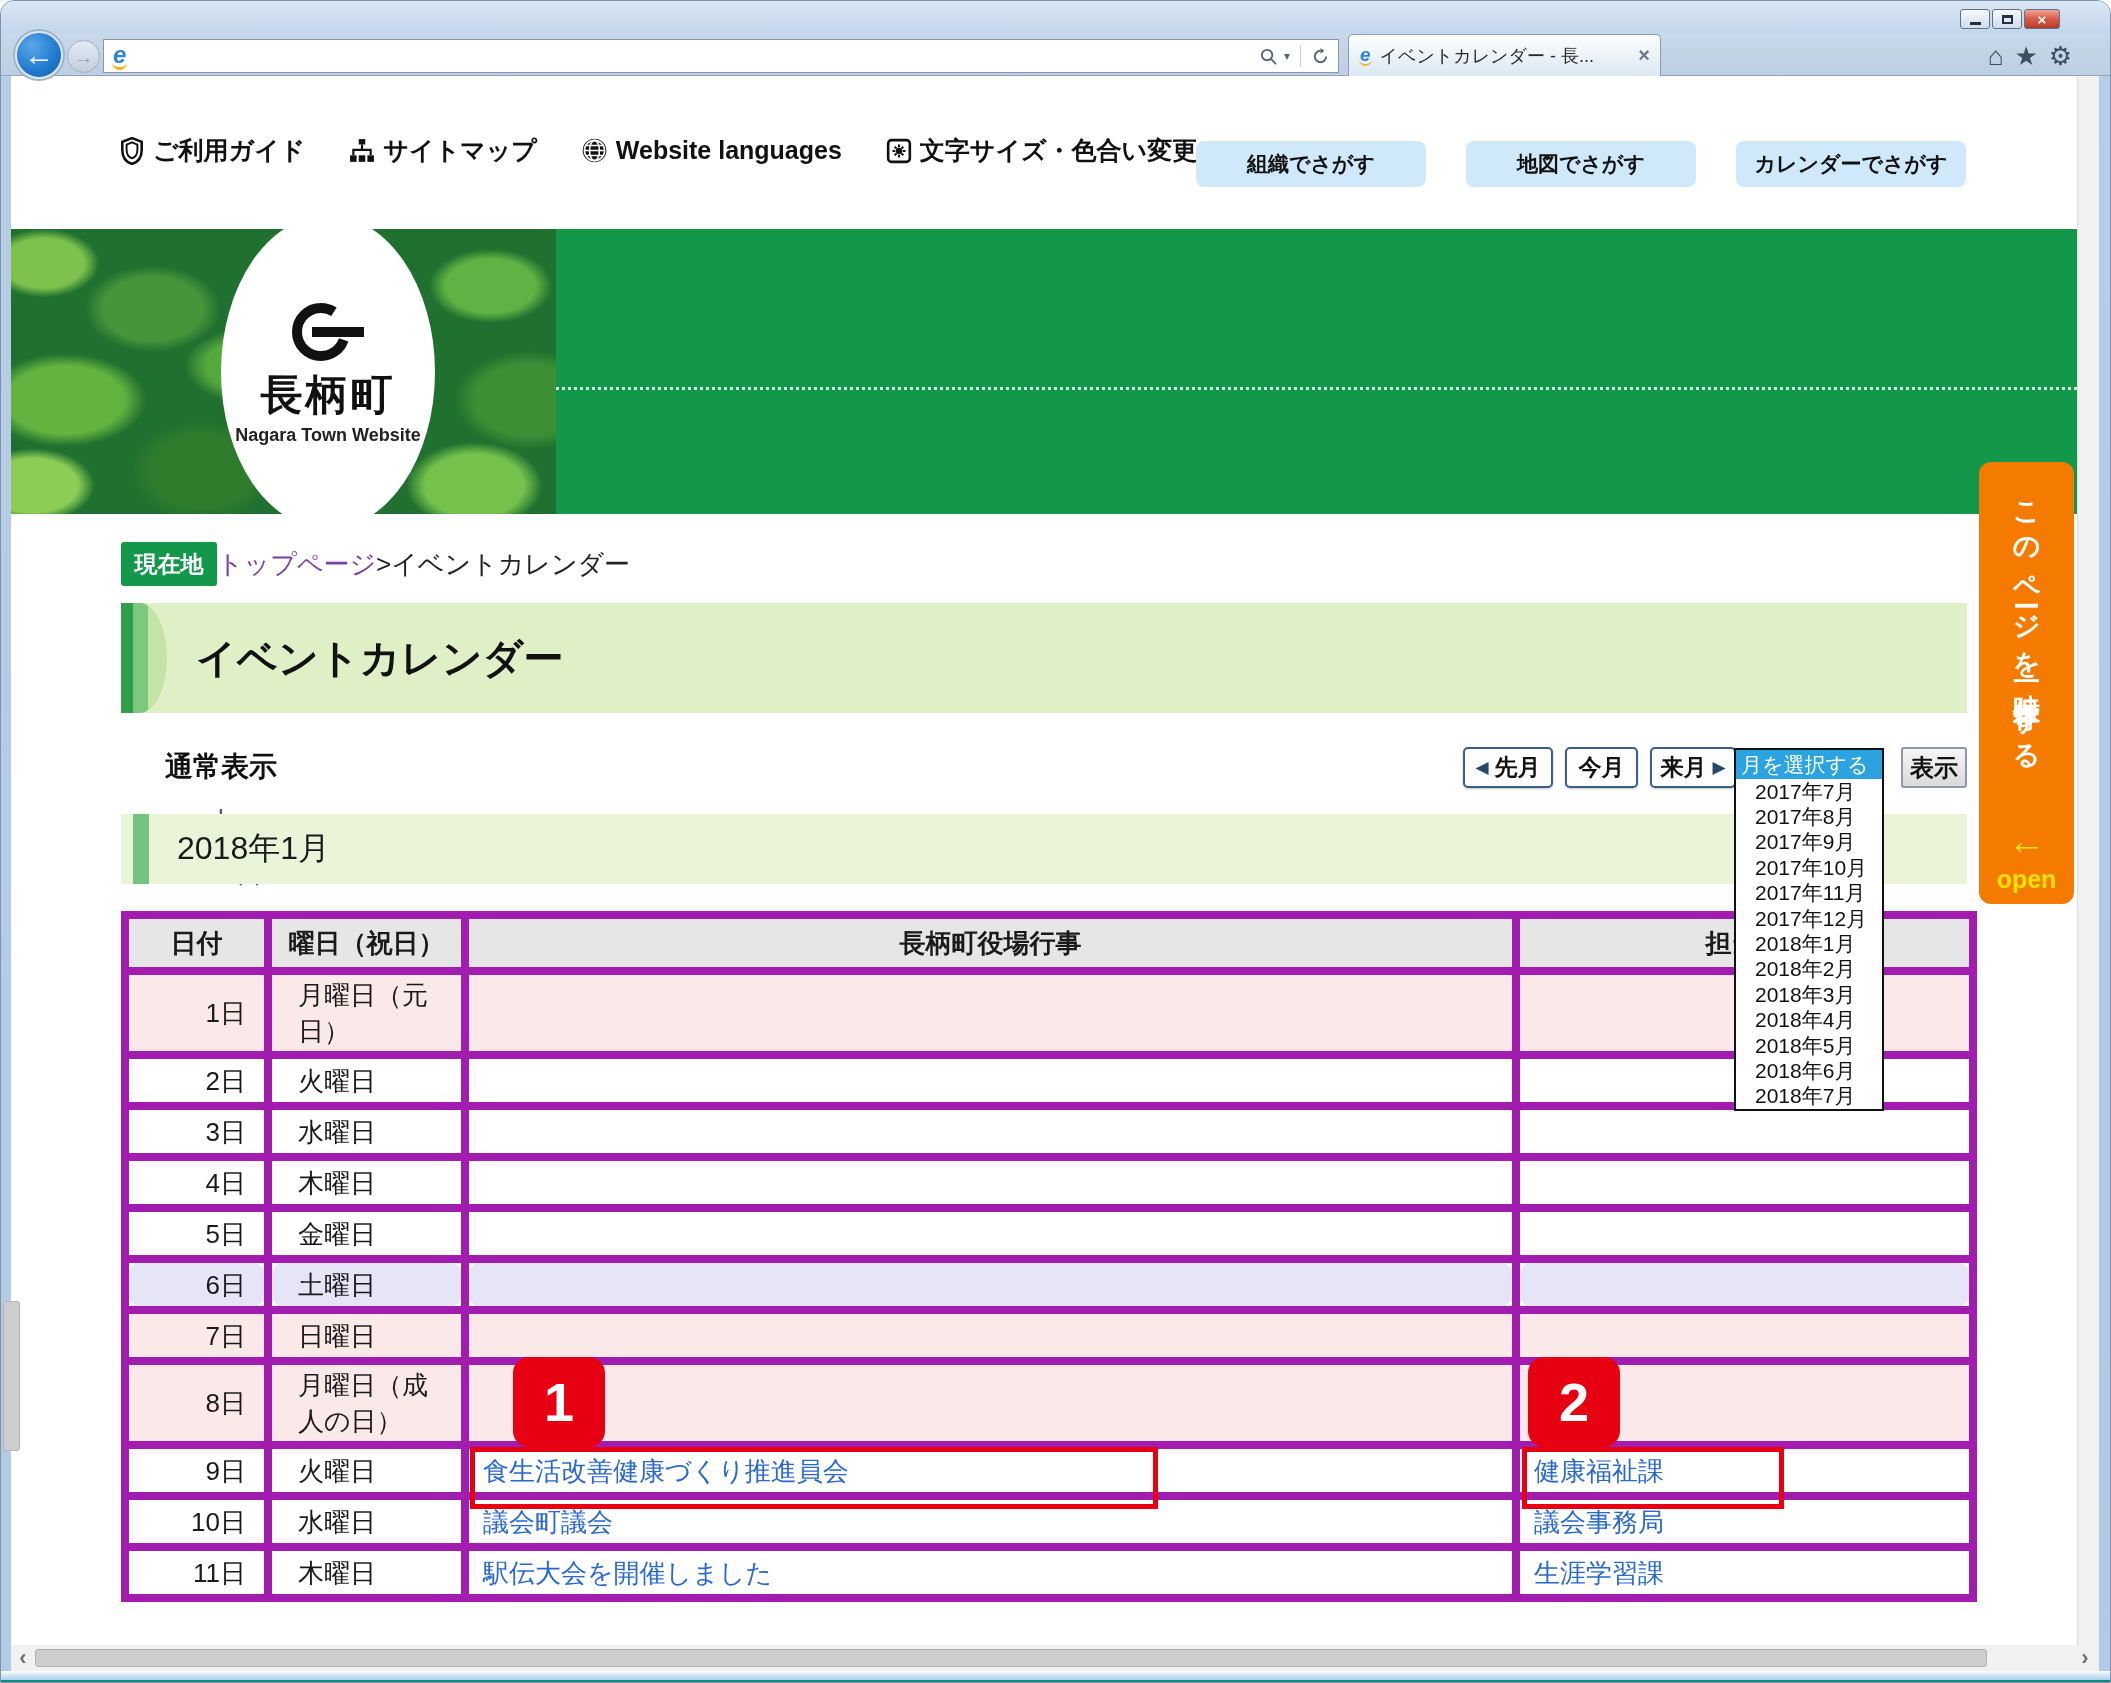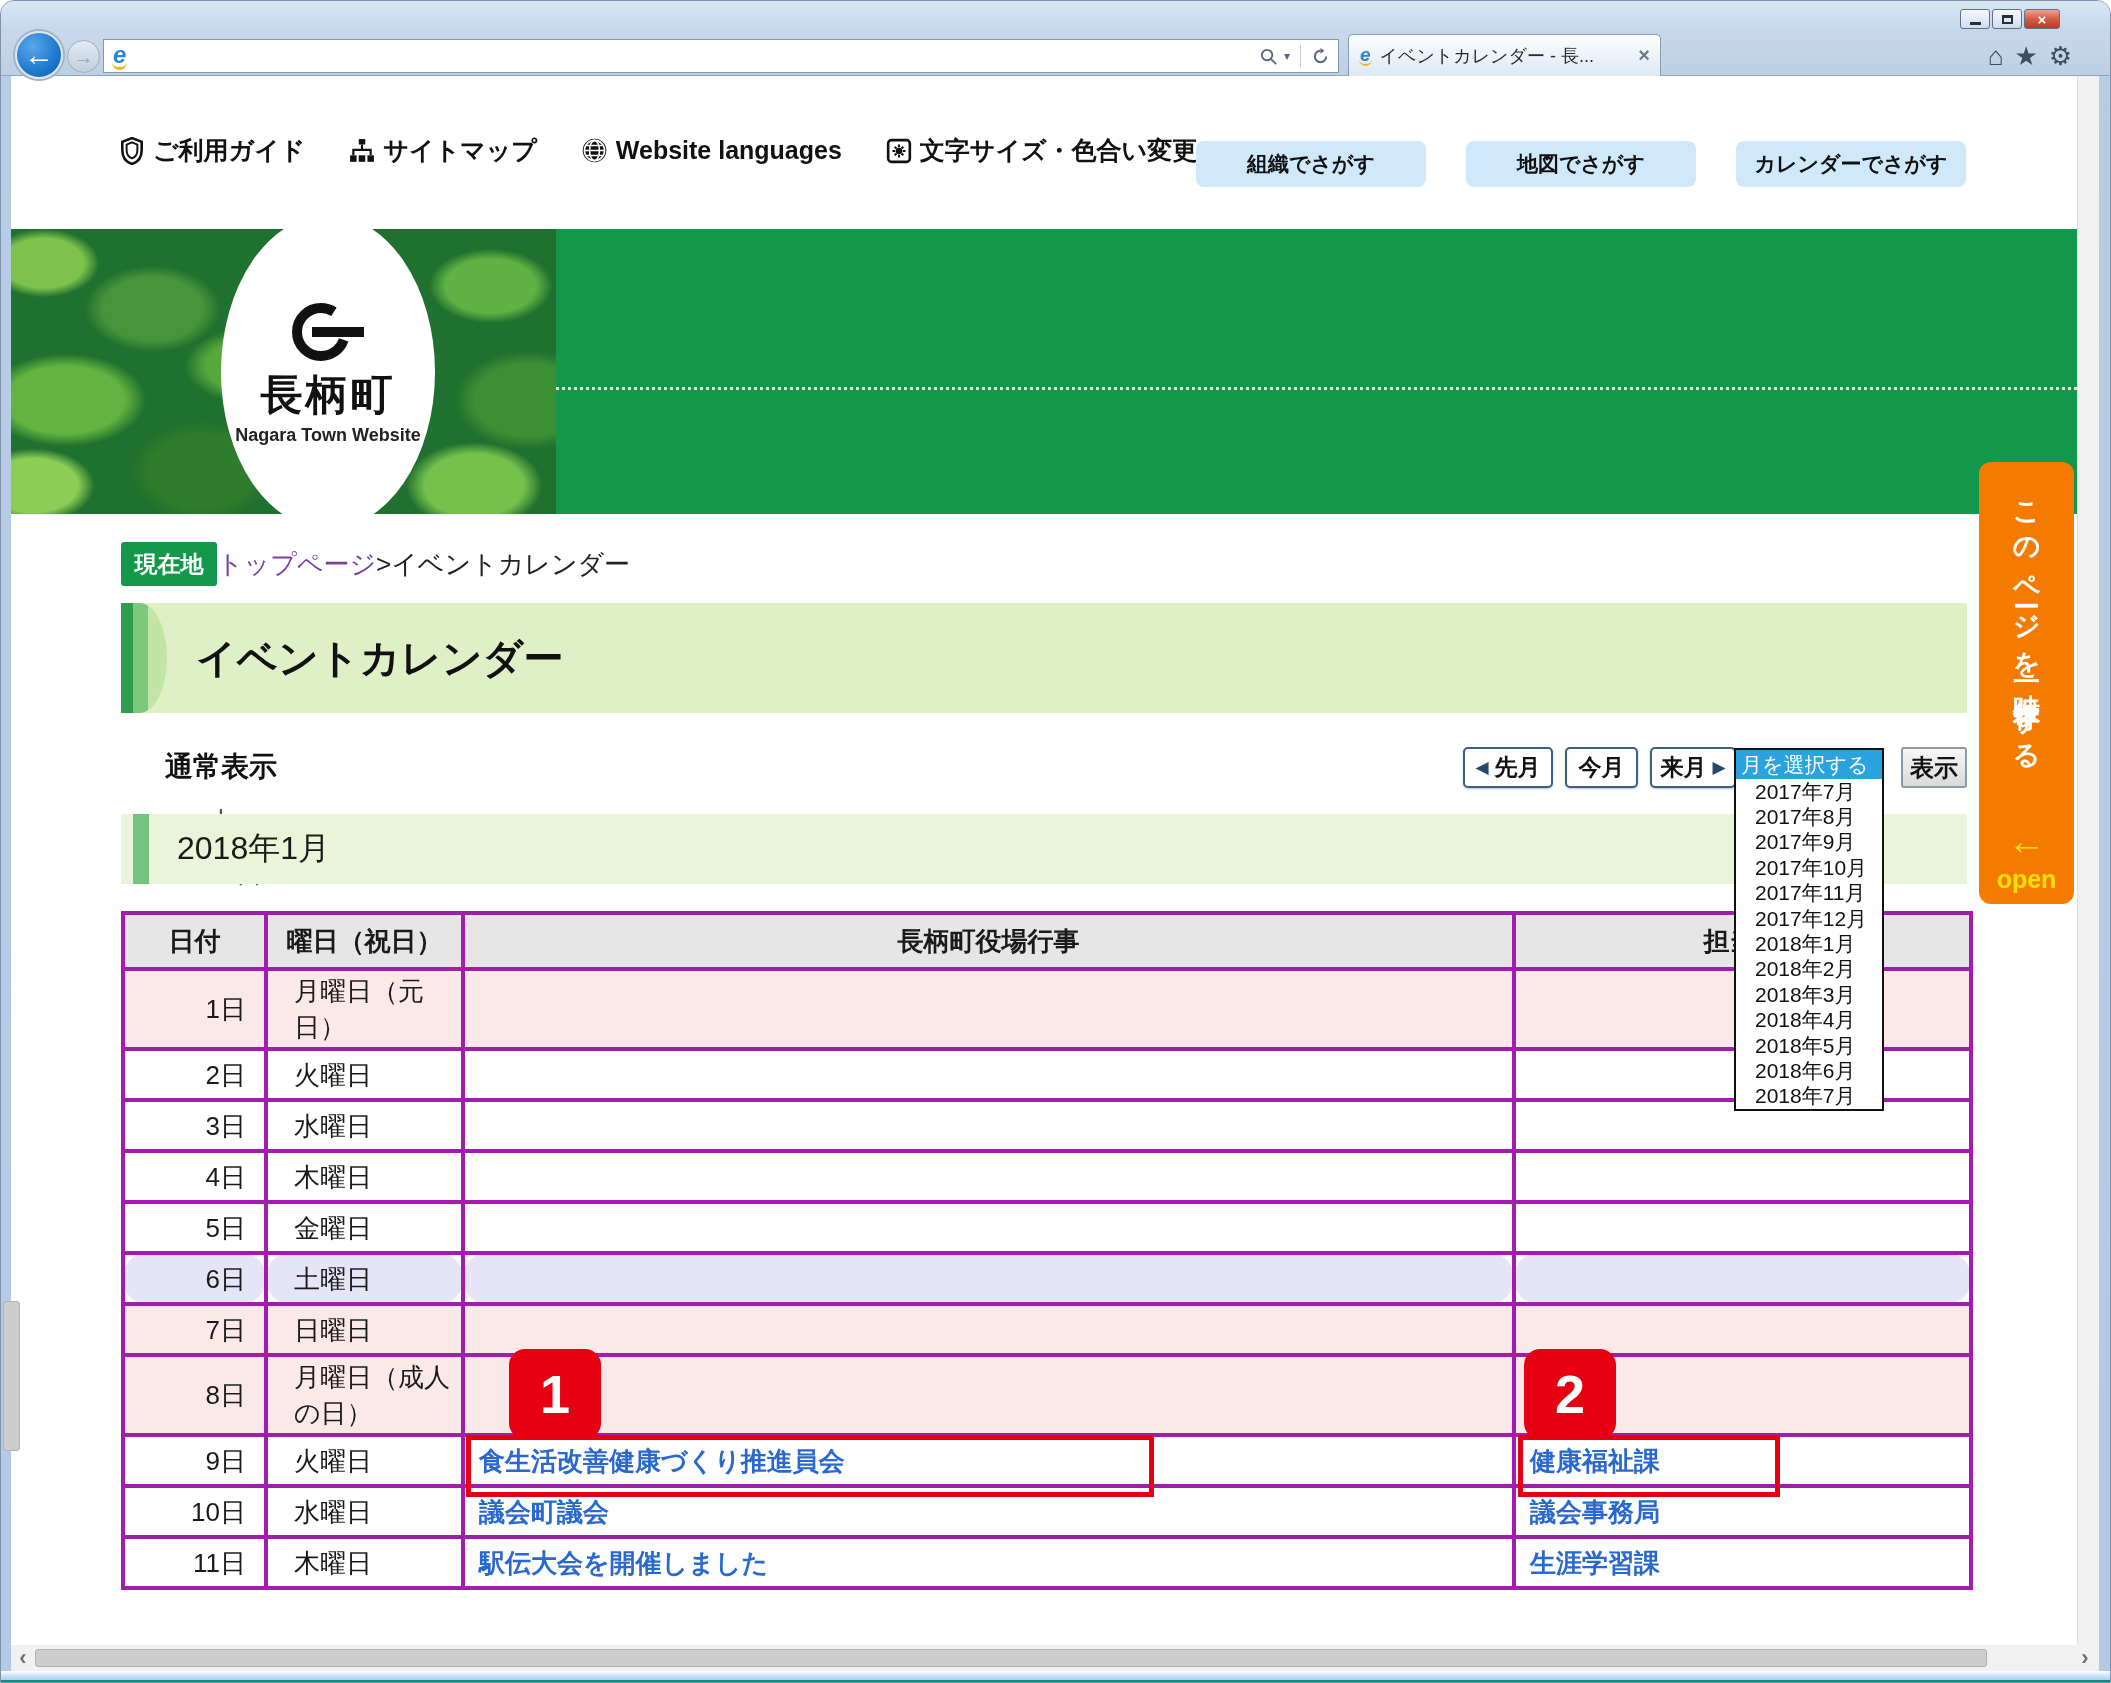--- a/index.html
+++ b/index.html
@@ -118,30 +118,30 @@
   .msel-opt{height:25.4px;font-size:21px;color:#111;display:flex;align-items:center;padding:0 19px;white-space:nowrap;}
 
   
   .month-bar{position:absolute;left:110px;top:738px;width:1846px;height:70px;background:var(--lgreen_bar);}
   .month-stripe{position:absolute;left:12px;top:0;width:16px;height:100%;background:var(--stripe);}
   .month-label{position:absolute;left:56px;top:50%;transform:translateY(-50%);font-size:32px;color:#1a1a1a;}
 
   
   .cal-wrap{position:absolute;left:110px;top:835px;}
   table.cal{border-collapse:collapse;table-layout:fixed;width:1848px;border:3px solid #161616;}
-  .cal th,.cal td{border:4px solid #a21caf;font-size:26px;color:#1a1a1a;margin-left:8px;}
+  .cal th,.cal td{border:8px solid #a21caf;font-size:26px;color:#1a1a1a;margin-left:8px;}
   .cal th{height:56px;background:#e6e6e6;font-weight:bold;}
   .cal col.c1{width:143px;}.cal col.c2{width:197px;}.cal col.c3{width:1051px;}.cal col.c4{width:457px;}
   .cal td{height:51px;padding:2px 0;line-height:36px;position:relative;}
   .cal td.c-date{text-align:right;padding-right:18px;}
   .cal td.c-day{padding-left:26px;padding-right:10px;}
   .cal td.c-event,.cal td.c-dept{padding-left:14px;}
   .cal tr.holiday td{background:var(--holiday_bg);}
   .cal tr.saturday td{background:var(--saturday_bg);border-radius:24px;}
-  .cell-link{color:var(--link);text-decoration:none;cursor:pointer;font-weight:bold;}
+  .cell-link{color:var(--link);text-decoration:none;cursor:pointer;}
   .note-badge{position:absolute;top:-8px;width:92px;height:90px;background:var(--red);border-radius:16px;
     color:#fff;font-size:54px;font-weight:bold;display:flex;align-items:center;justify-content:center;z-index:8;}
   .note-badge:empty{display:none;}
   .c-event .note-badge{left:44px;}
   .c-dept .note-badge{left:8px;}
   .red-frame{display:none;position:absolute;top:-2px;border:5px solid var(--red);z-index:8;pointer-events:none;}
   .red-frame.show{display:block;}
   .frame-event{left:1px;width:688px;height:62px;}
   .frame-dept{left:2px;width:262px;height:62px;}
 

